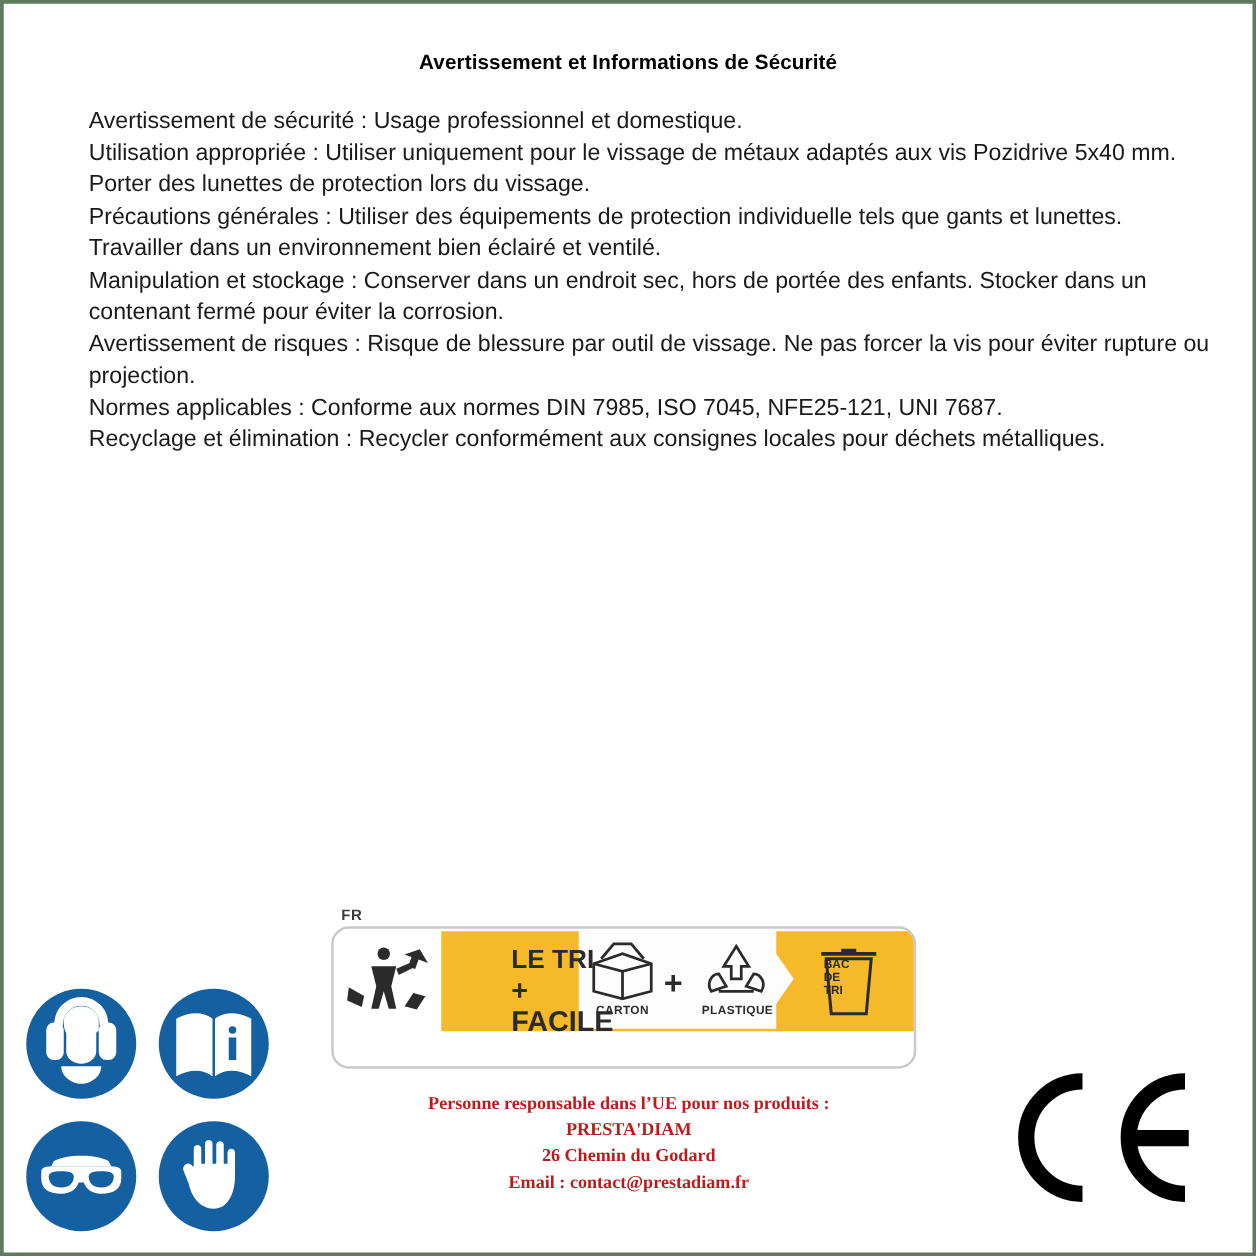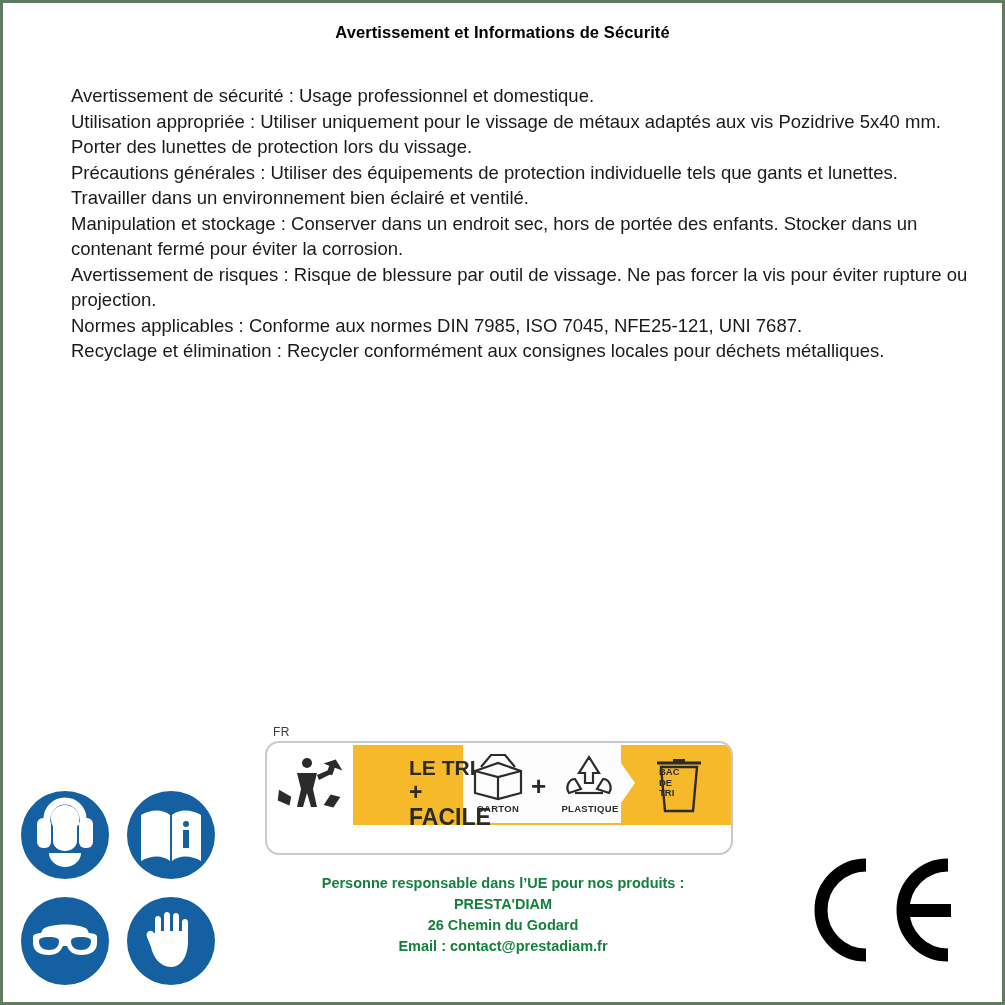--- a/index.html
+++ b/index.html
@@ -19,21 +19,21 @@
     height: 1005px;
     box-sizing: border-box;
     border: 3px solid #5f7a5f;
     background: #ffffff;
   }
   .title {
     text-align: center;
     font-size: 16.5px;
     font-weight: bold;
     color: #000;
-    margin-top: 20px;
+    margin-top: 38px;
     letter-spacing: 0.1px;
   }
   .body-text {
     position: absolute;
     left: 68px;
     top: 80px;
     width: 905px;
     font-size: 18.5px;
     line-height: 25.5px;
     color: #1a1a1a;
@@ -69,21 +69,21 @@
     left: 262px;
     top: 722px;
     width: 470px;
     height: 132px;
   }
   .tri-fr {
     position: absolute;
     left: 8px;
     top: 0px;
     font-size: 12px;
-    font-weight: normal;
+    font-weight: bold;
     color: #3b3b3b;
     letter-spacing: 0.5px;
     text-align: center;
   }
   .tri-box {
     position: absolute;
     left: 0;
     top: 16px;
     width: 468px;
     height: 114px;
@@ -180,21 +180,22 @@
   
   .resp-block {
     position: absolute;
     left: 250px;
     top: 870px;
     width: 500px;
     text-align: center;
     font-size: 14.5px;
     font-weight: bold;
     line-height: 21px;
-    color: #15803d;
+    color: #b91c1c;
+    font-family: Liberation Serif, serif;
   }
 
   
   .ce-mark {
     position: absolute;
     left: 795px;
     top: 852px;
     width: 160px;
     height: 110px;
   }

